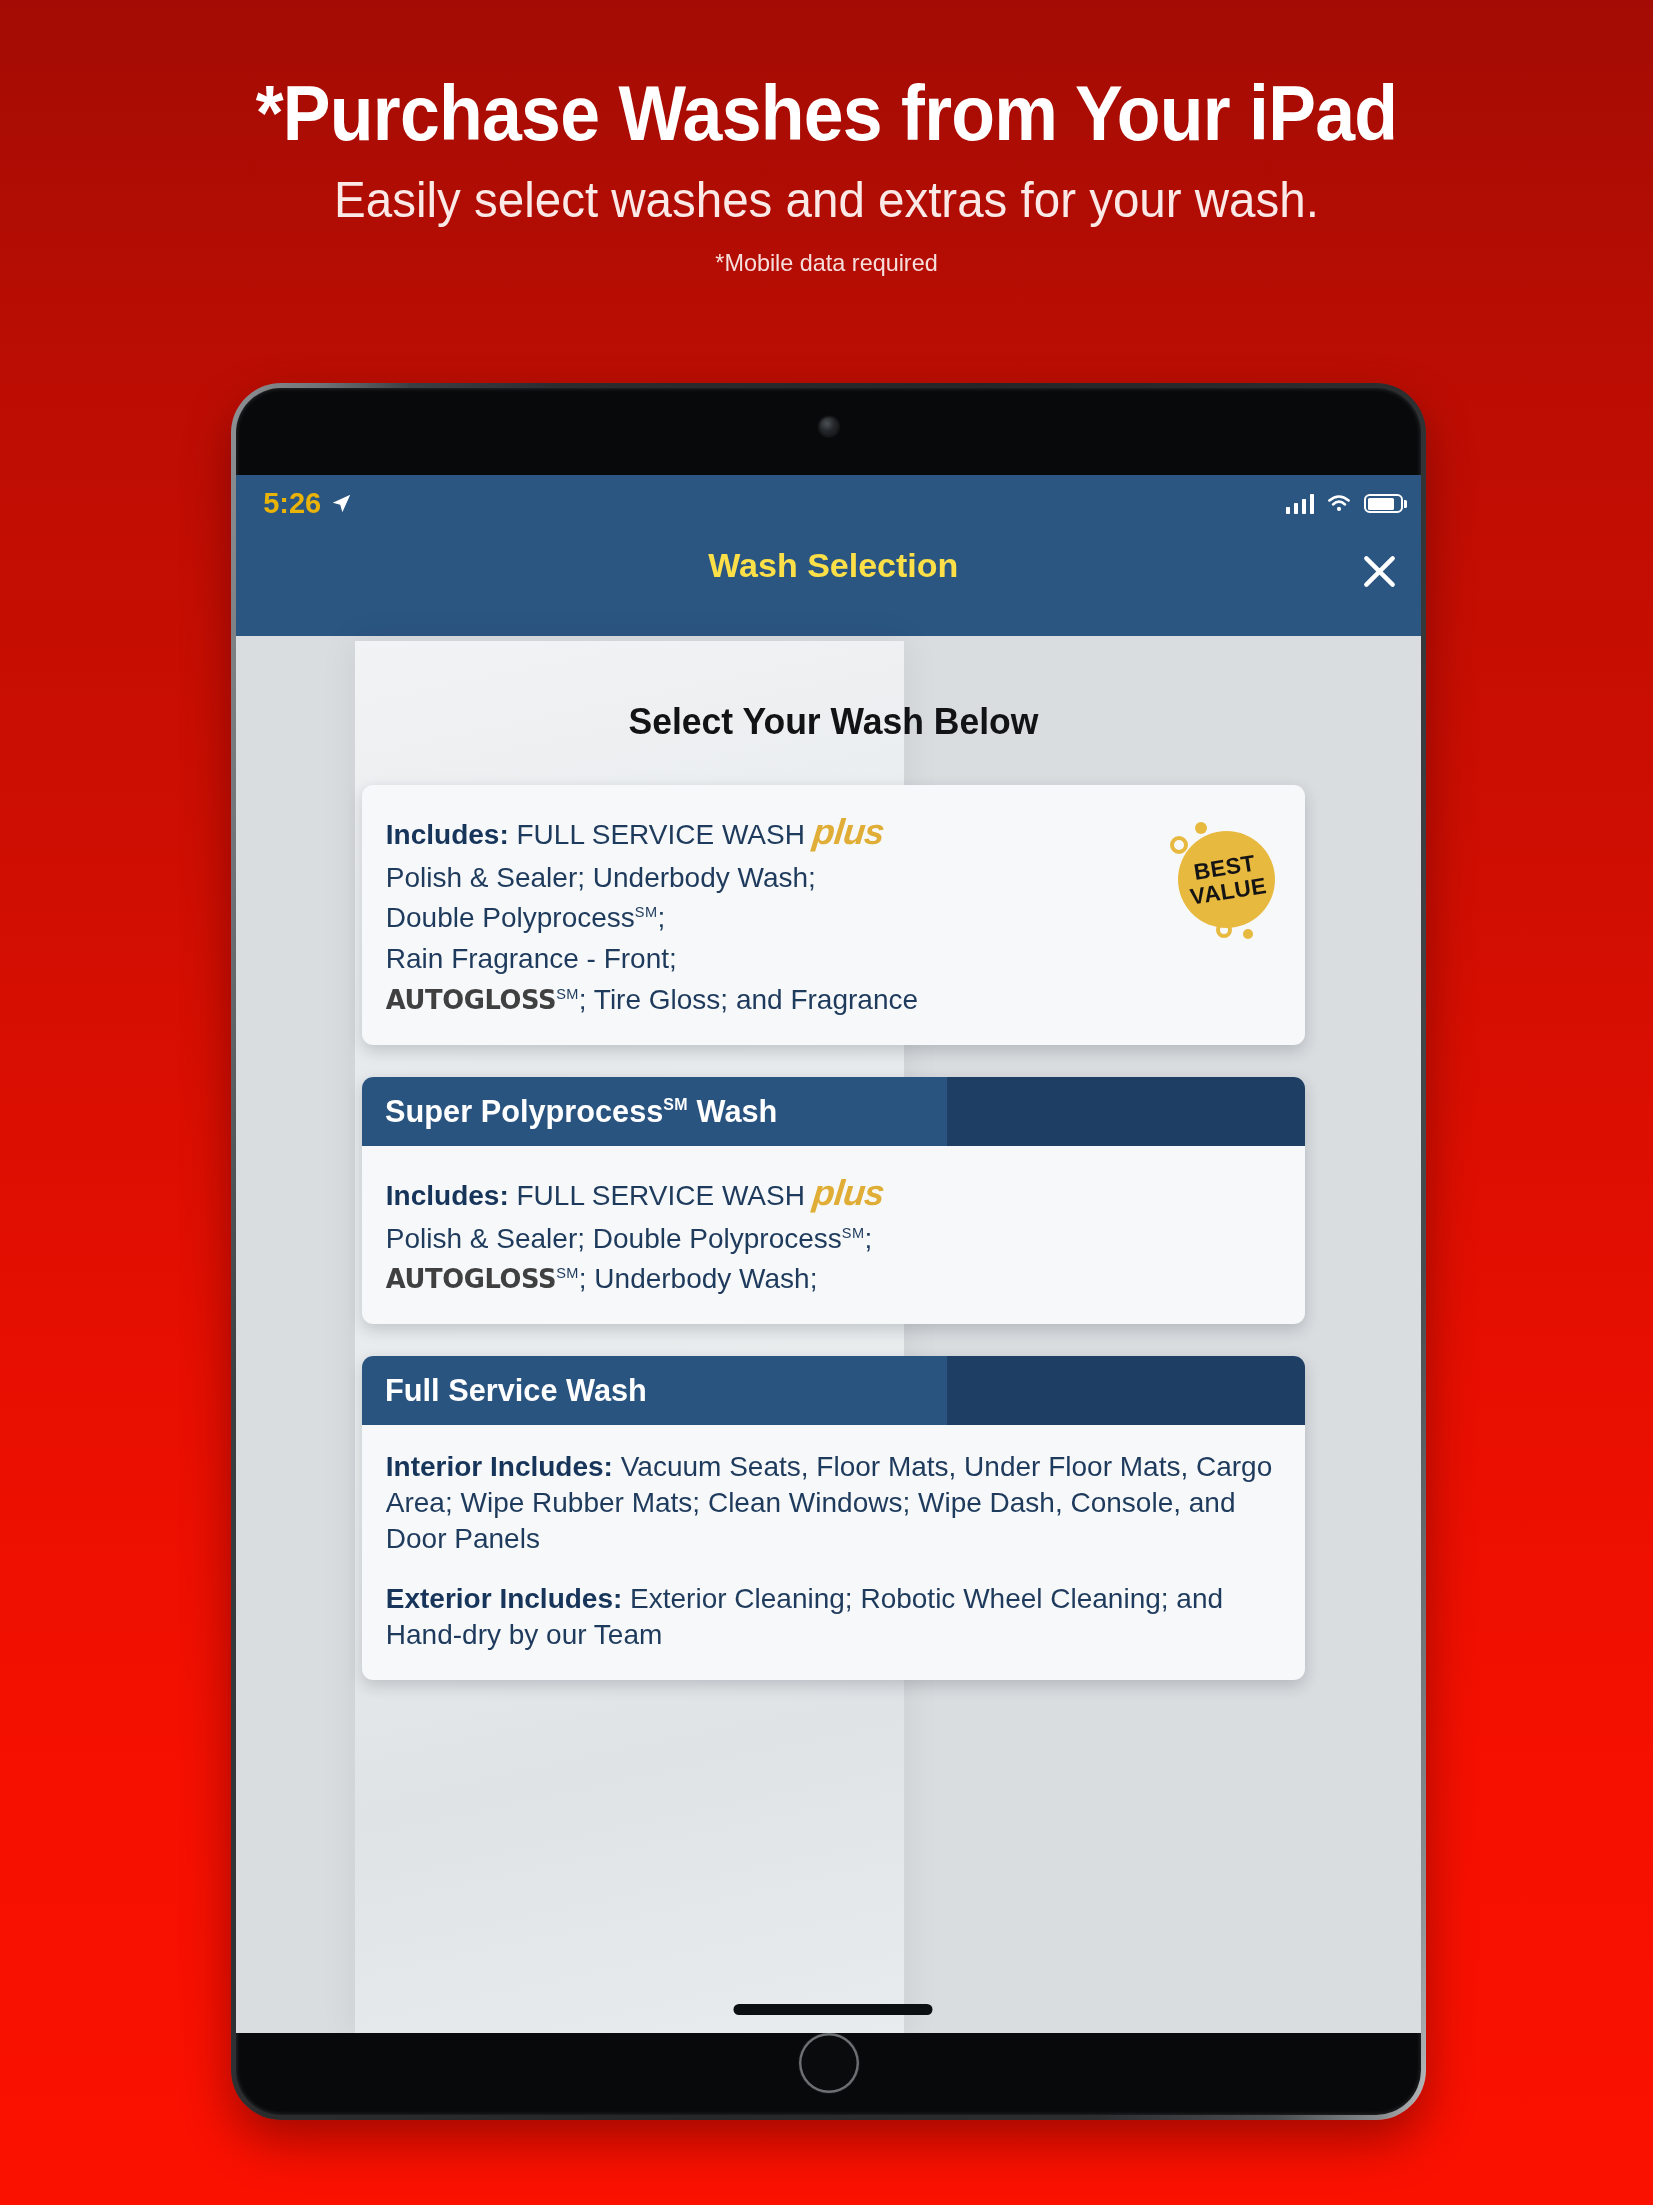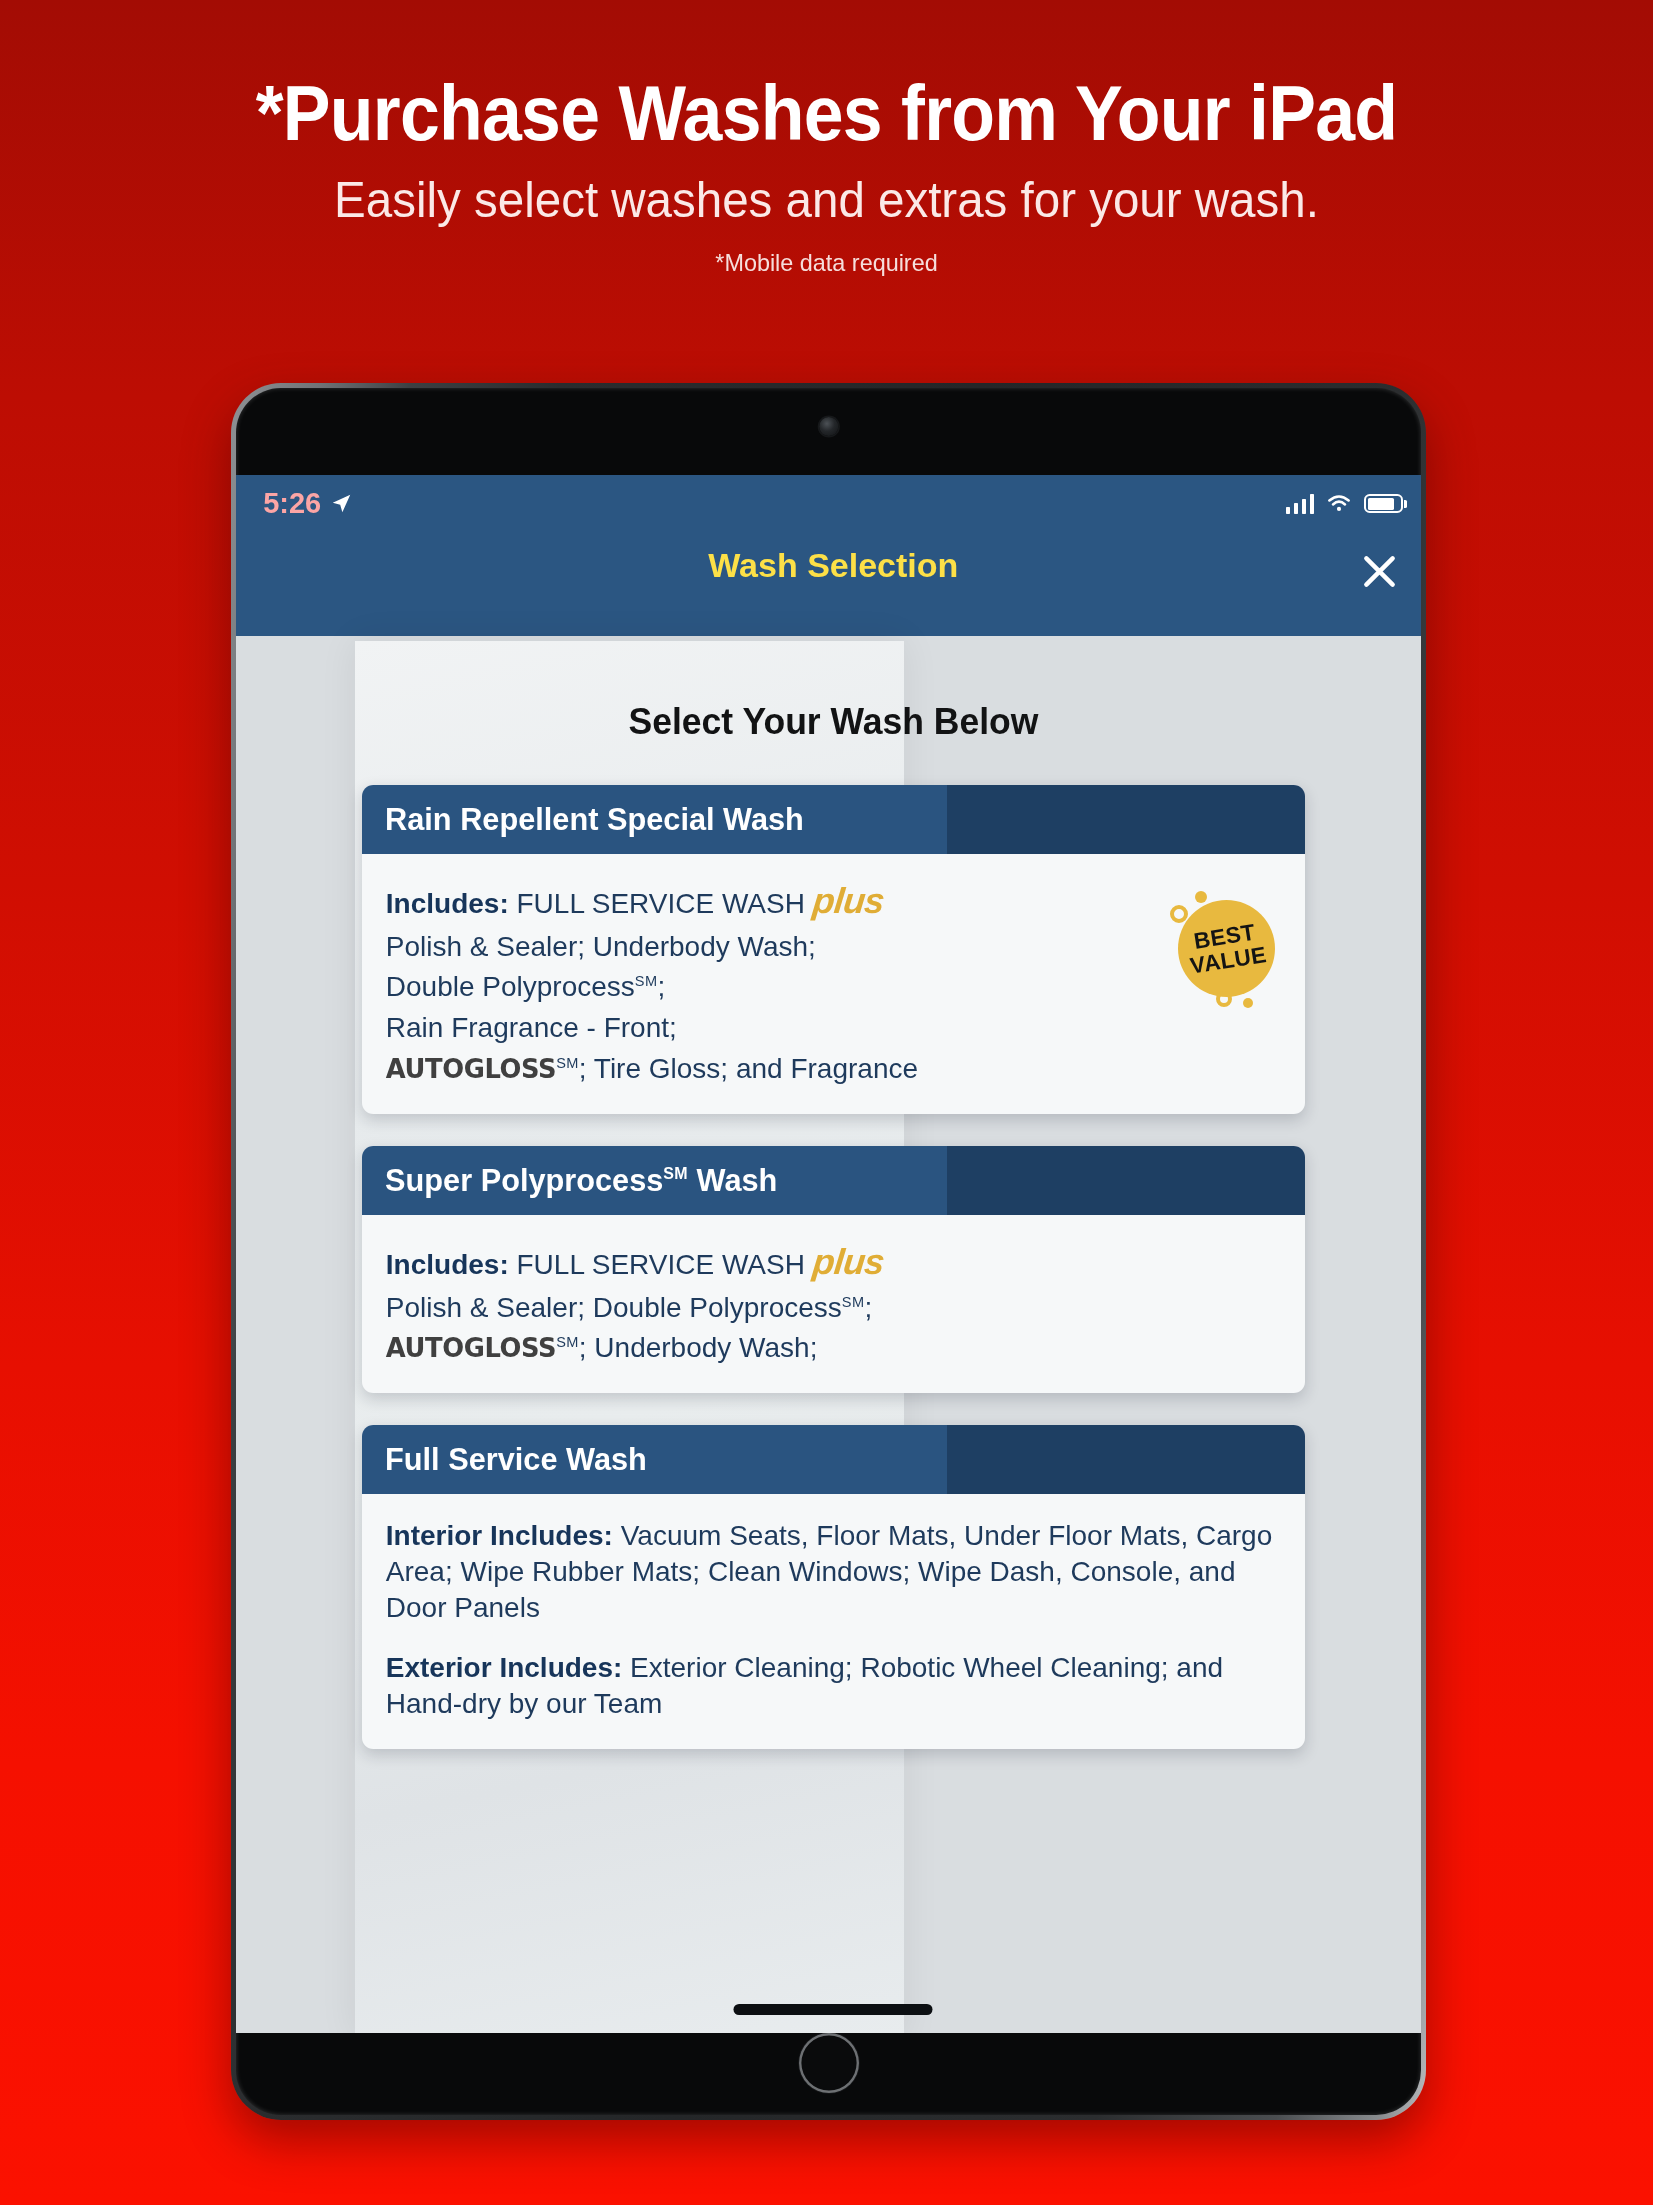--- a/index.html
+++ b/index.html
@@ -70,21 +70,21 @@
 
   
   .navbar{
     position:relative;
     height:161px;
     background:#2b5682;
   }
   .statusbar{
     position:absolute;left:0;top:0;width:100%;height:58px;
     display:flex;align-items:center;justify-content:space-between;
-    padding:0 27.4px;box-sizing:border-box;color:#fca5a5;
+    padding:0 27.4px;box-sizing:border-box;color:#eab308;
   }
   .sb-left{display:flex;align-items:center;gap:9.7px;font-size:29px;font-weight:600;}
   .sb-right{display:flex;align-items:center;gap:13px;}
   .loc-arrow{width:21px;height:21px;display:block;}
   .sig-bars{display:flex;align-items:flex-end;gap:3.2px;height:21px;}
   .sig-bars i{display:block;width:4.8px;background:#fff;border-radius:0.8px;}
   .sig-bars i:nth-child(1){height:7.3px;}
   .sig-bars i:nth-child(2){height:11.3px;}
   .sig-bars i:nth-child(3){height:15.3px;}
   .sig-bars i:nth-child(4){height:20px;}
@@ -243,23 +243,20 @@
 
       <div class="sheet-wrap">
         <div class="sheet">
           <div class="sheet-body">
 
             <h2 class="sheet-title">Select Your Wash Below</h2>
 
             <div class="cards">
 
               <div class="card">
-                <div class="card-head">
-                  <h3><span>Rain Repellent Special Wash</span></h3>
-                </div>
                 <div class="card-body">
                   <p><span class="lbl">Includes:</span><span> FULL SERVICE WASH </span><span class="plus">plus</span></p>
                   <p><span>Polish &amp; Sealer; Underbody Wash;</span></p>
                   <p><span>Double Polyprocess</span><sup class="sm">SM</sup><span>;</span></p>
                   <p><span>Rain Fragrance - Front;</span></p>
                   <p><span class="autogloss">AUTOGLOSS</span><sup class="sm">SM</sup><span>; Tire Gloss; and Fragrance</span></p>
 
                   <div class="badge">
                     <span class="dot d1"></span>
                     <span class="dot d2"></span>

